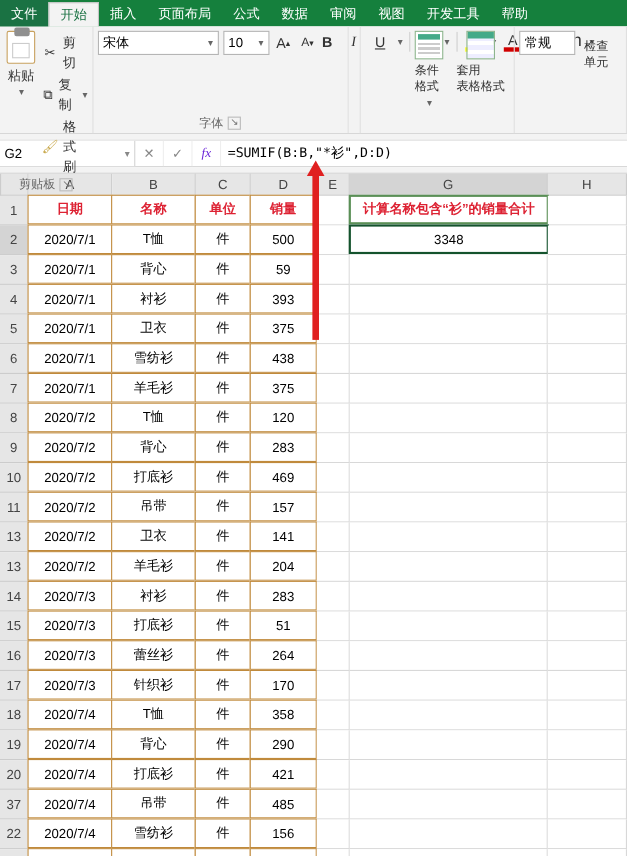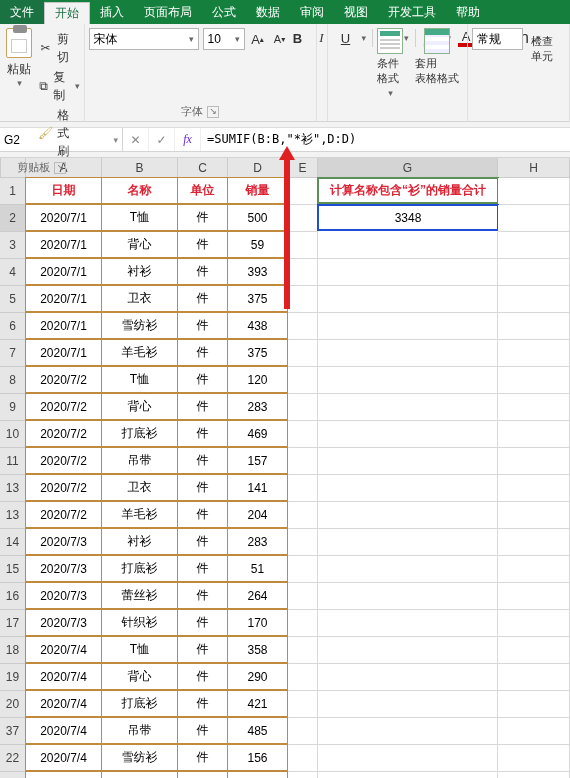--- a/index.html
+++ b/index.html
@@ -189,21 +189,21 @@
   }
   .cell.header-orange {
     color:#d23; font-weight:bold; background:#fff;
   }
   .cell.center { justify-content:center; }
   .g-label {
     border:2px solid #5a8f56; font-weight:bold; color:#d23;
     margin:-1px;
   }
   .g-value {
-    border:2px solid #1d4ed8; margin:-1px;
+    border:2px solid #14532d; margin:-1px;
   }
   .hdr.sel, .rowhdr.sel { background:#d4d4d4; }
   
 </style>
 </head>
 <body>
 
 <div class="tabstrip">
   <div class="tab file-tab">文件</div>
   <div class="tab active">开始</div>

